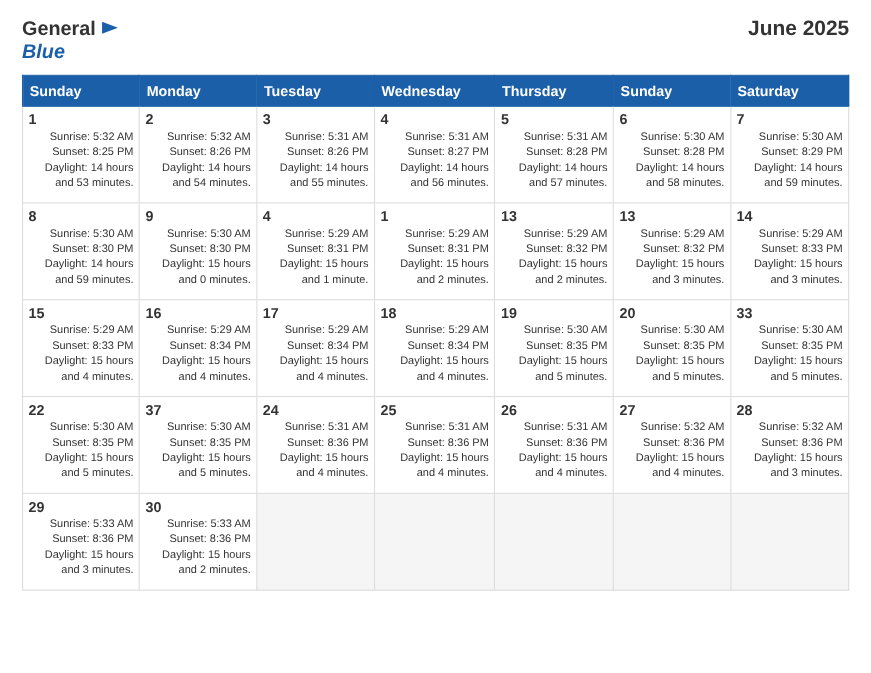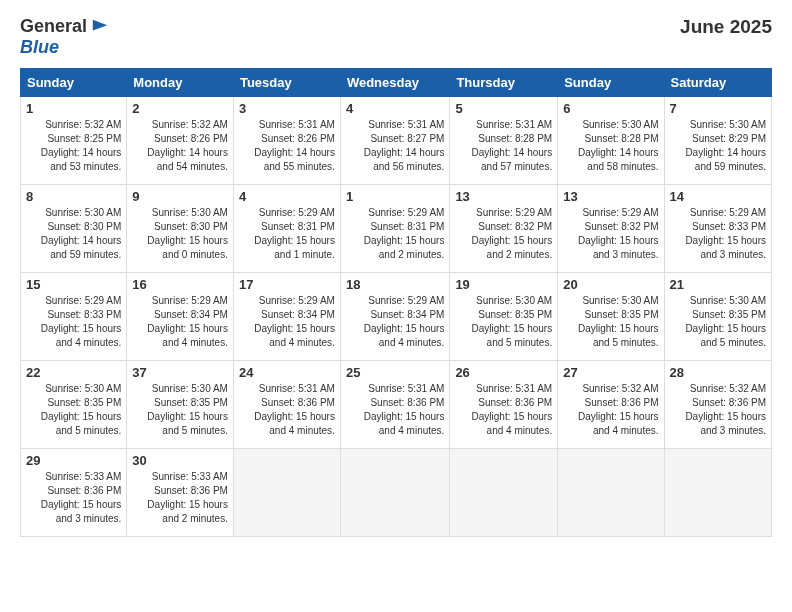--- a/index.html
+++ b/index.html
@@ -211,21 +211,21 @@
           </td>
           <td>
             <span class="day-number">19</span>
             <div class="day-info">Sunrise: 5:30 AM<br>Sunset: 8:35 PM<br>Daylight: 15 hours and 5 minutes.</div>
           </td>
           <td>
             <span class="day-number">20</span>
             <div class="day-info">Sunrise: 5:30 AM<br>Sunset: 8:35 PM<br>Daylight: 15 hours and 5 minutes.</div>
           </td>
           <td>
-            <span class="day-number">21</span>
+            <span class="day-number">33</span>
             <div class="day-info">Sunrise: 5:30 AM<br>Sunset: 8:35 PM<br>Daylight: 15 hours and 5 minutes.</div>
           </td>
         </tr>
         <tr>
           <td>
             <span class="day-number">22</span>
             <div class="day-info">Sunrise: 5:30 AM<br>Sunset: 8:35 PM<br>Daylight: 15 hours and 5 minutes.</div>
           </td>
           <td>
             <span class="day-number">37</span>

